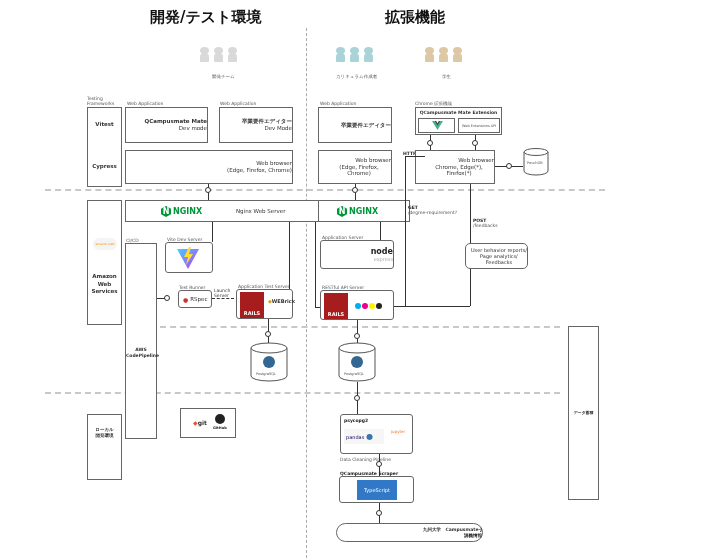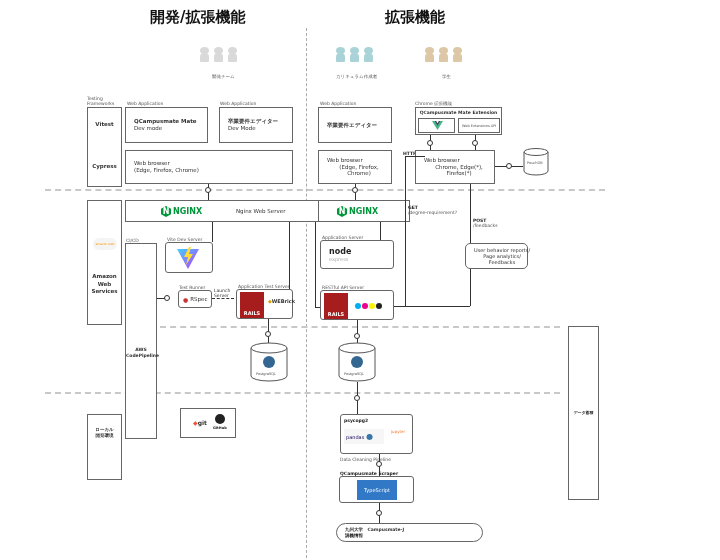--- a/index.html
+++ b/index.html
@@ -4,40 +4,40 @@
 <style>
   html, body { margin:0; padding:0; background:#ffffff; }
   body { width:720px; height:560px; position:relative; overflow:hidden;
          font-family:"DejaVu Sans", sans-serif; color:#222; }
   .abs { position:absolute; }
   .box { position:absolute; border:1px solid #666; background:#fff; box-sizing:border-box; }
   .rbox { position:absolute; border:1px solid #666; background:#fff; box-sizing:border-box; border-radius:3px; }
   .tiny { font-size:4.5px; color:#555; white-space:nowrap; }
   .small { font-size:5.5px; color:#333; text-align:center; line-height:1.25; }
   .bold { font-weight:bold; }
-  .center { display:flex; flex-direction:column; align-items:flex-start; justify-content:center;padding-left:8px; }
+  .center { display:flex; flex-direction:column; align-items:flex-end; justify-content:center;padding-left:8px; }
   .title { font-size:15px; font-weight:bold; color:#111; }
   .hdash { position:absolute; height:0; border-top:2px dashed #c8c8c8; }
   .vdot { position:absolute; width:0; border-left:1px dashed #aaa; }
   .line { position:absolute; background:#333; }
   .circ { position:absolute; width:6px; height:6px; border:1px solid #333; border-radius:50%; background:#fff; box-sizing:border-box; }
   .person { position:absolute; width:9px; height:16px; }
   .person .h { width:9px; height:7px; border-radius:50%; }
   .person .b { width:9px; height:9px; border-radius:4px 4px 1px 1px; margin-top:-1px; }
   .cyl { position:absolute; }
   .cyl svg { display:block; }
   .nginx-logo { color:#009639; font-weight:bold; font-size:8px; display:flex; align-items:center; gap:2px; }
   .nginx-hex { width:10px; height:11px; background:#009639; color:#fff; font-size:8px; display:flex; align-items:center; justify-content:center;
                clip-path:polygon(50% 0,100% 25%,100% 75%,50% 100%,0 75%,0 25%); }
   .rails { width:24px; height:26px; background:#a71c1c; color:#fff; font-size:5px; font-weight:bold; display:flex; align-items:flex-end; justify-content:center; padding-bottom:2px; box-sizing:border-box; }
 </style>
 </head>
 <body>
 
-<div class="abs title" style="left:150px;top:8px;">開発/拡張機能</div>
+<div class="abs title" style="left:150px;top:8px;">開発/テスト環境</div>
 <div class="abs title" style="left:385px;top:8px;">拡張機能</div>
 
 <div class="vdot" style="left:306px;top:28px;height:530px;"></div>
 
 <div>
   <div class="person" style="left:200px;top:47px;">
       <div class="h" style="background:#d9d9d9"></div>
       <div class="b" style="background:#d9d9d9"></div>
     </div>
   <div class="person" style="left:214px;top:47px;">

